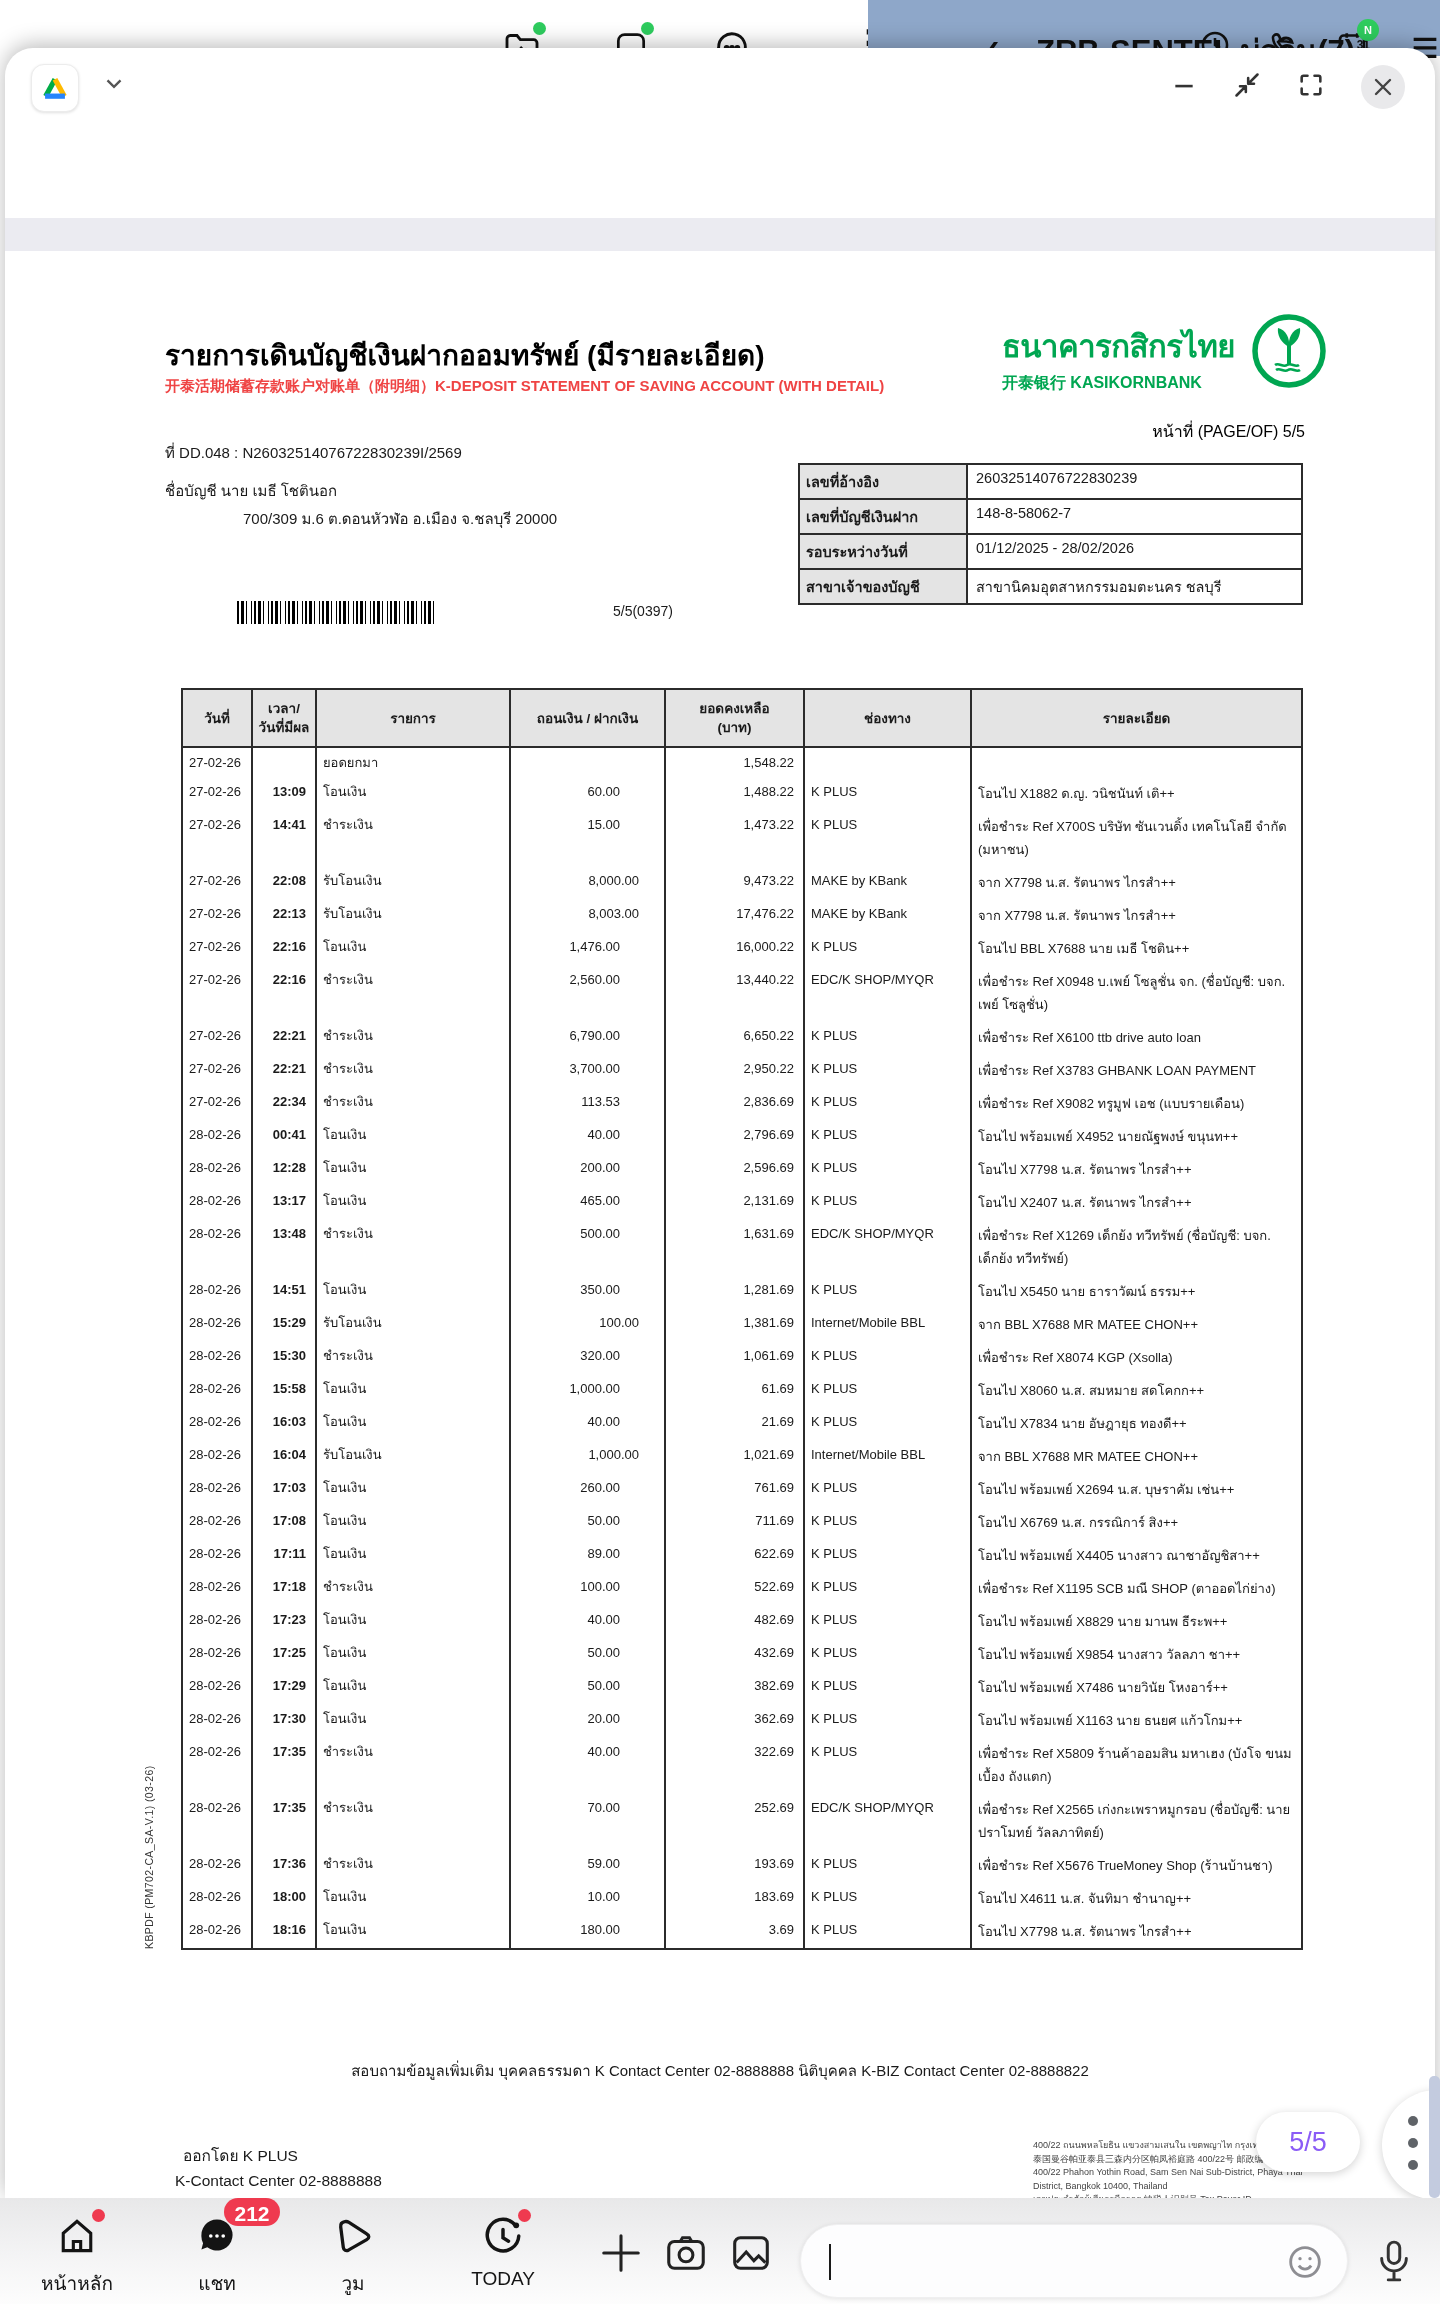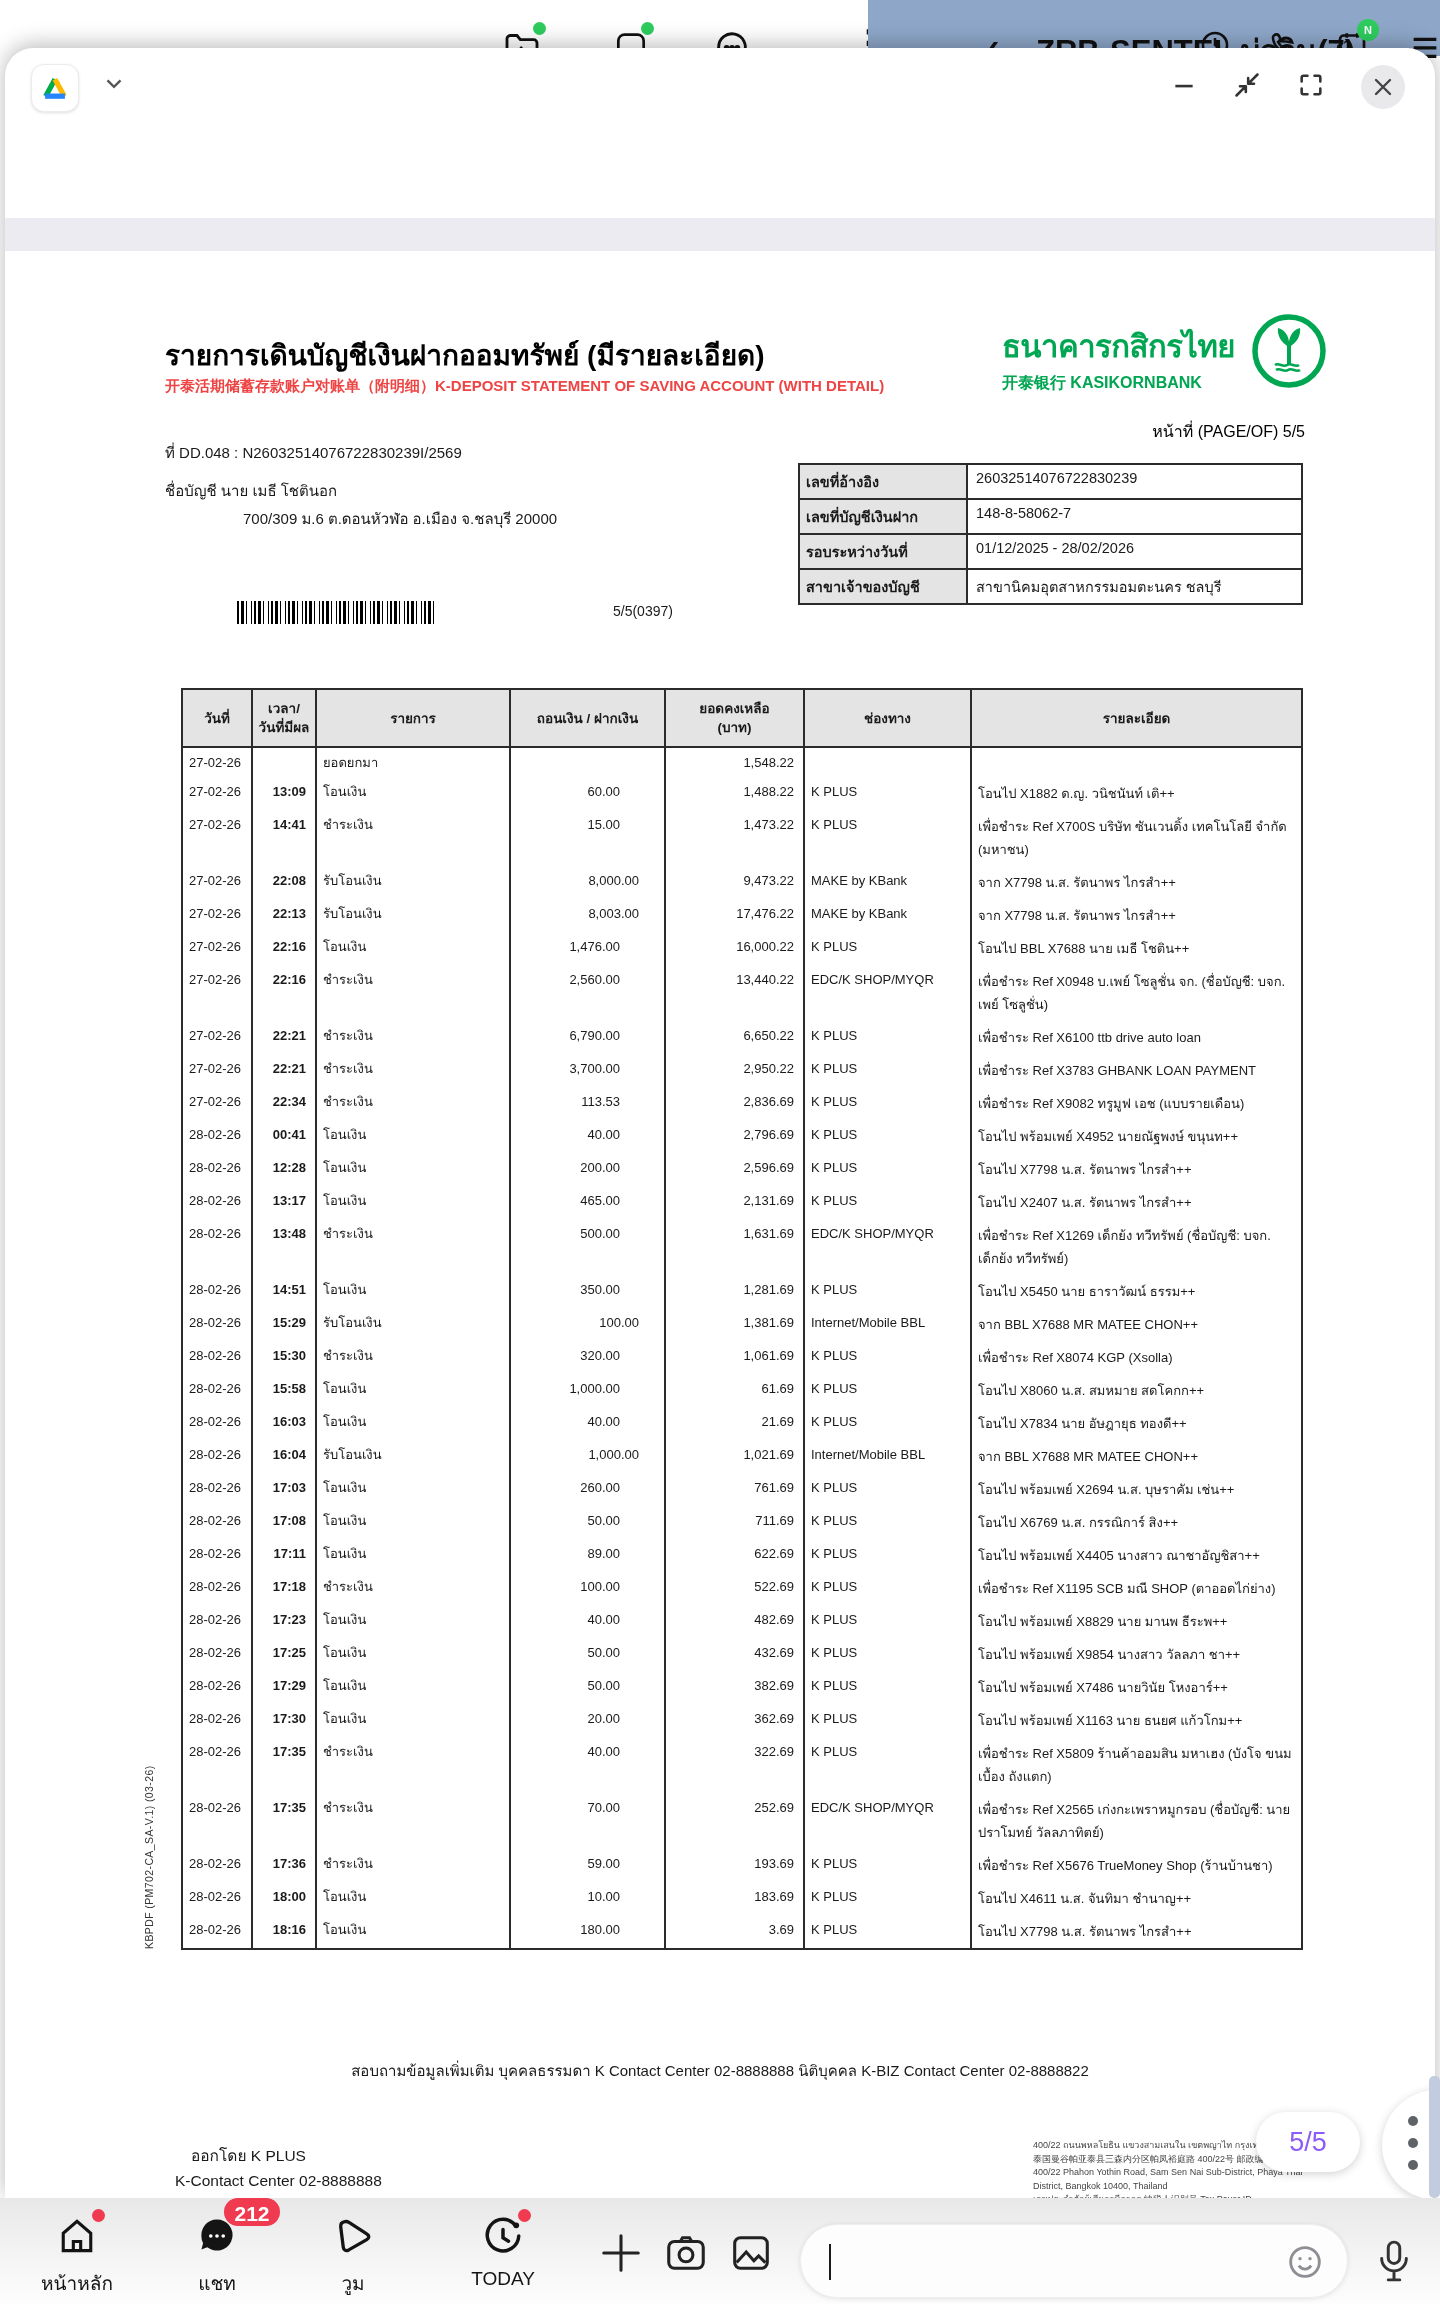--- a/index.html
+++ b/index.html
@@ -10,21 +10,21 @@
   }
   
   .top-strip { position:absolute; left:0; top:0; width:1440px; height:56px; background:#fff; }
   .line-left-title { position:absolute; left:54px; top:28px; font-size:37px; font-weight:bold; color:#111; }
   .strip-icon { position:absolute; top:28px; color:#111; }
   .gdot { position:absolute; width:13px; height:13px; border-radius:50%; background:#2ecc5e; }
   .chat-header { position:absolute; left:868px; top:0; width:572px; height:56px; background:#8ea7c9; }
   .back-chevron { position:absolute; left:120px; top:26px; font-size:34px; font-weight:bold; color:#111; }
   .chat-title { position:absolute; left:168px; top:26px; font-size:31px; font-weight:bold; color:#111; white-space:nowrap; }
   .hdr-ic { position:absolute; top:28px; }
-  .cal-num { position:absolute; left:0; top:10px; width:100%; text-align:left; font-size:16px; font-weight:bold; color:#111; }
+  .cal-num { position:absolute; left:0; top:10px; width:100%; text-align:right; font-size:12px; font-weight:bold; color:#111; }
   .cal-badge { position:absolute; right:-9px; top:-9px; width:22px; height:22px; border-radius:50%; background:#2ecc5e; color:#fff; font-size:11px; font-weight:bold; text-align:center; line-height:22px; }
   
   .modal { position:absolute; left:5px; top:48px; width:1430px; height:2150px; background:#fff;
            border-radius:28px 28px 0 0; box-shadow:0 -3px 22px rgba(0,0,0,.28); }
   .drive-logo-box { position:absolute; left:26px; top:16px; width:48px; height:48px; border-radius:13px; background:#fff;
                     border:1px solid #ececec; box-shadow:0 1px 3px rgba(0,0,0,.12); display:flex; align-items:center; justify-content:center; }
   .drive-chevron { position:absolute; left:96px; top:22px; }
   .win-btns { position:absolute; right:30px; top:14px; display:flex; align-items:center; gap:36px; height:50px; }
   .close-circle { width:44px; height:44px; border-radius:50%; background:#e9e9eb; display:flex; align-items:center; justify-content:center; }
   .gray-band { position:absolute; left:0; top:170px; width:100%; height:33px; background:#ebebf1; }
@@ -55,21 +55,21 @@
             font-size:13.5px; font-weight:bold; text-align:center; padding:9px 2px; line-height:19px; }
   .txn td { border-left:2px solid #2b2b2b; font-size:13px; line-height:19px; padding:5px 6px; vertical-align:top; }
   .txn td.c1 { text-align:right; padding-right:9px;font-weight:bold; }
   .txn td.c3 { text-align:right; padding-right:44px; }
   .txn td.c3.dep { padding-right:25px; }
   .txn td.c4 { text-align:right; padding-right:9px; }
   .txn td.c6 { line-height:23px; }
   
   .side-code { left:138px; top:1698px; transform:rotate(-90deg); transform-origin:0 0; font-size:10.5px; color:#333; letter-spacing:.4px; white-space:nowrap; position:absolute; }
   .foot-center { left:0; top:1808px; width:1430px; text-align:center; font-size:15px; }
-  .foot-left-1 { left:178px; top:1892px; font-size:15.5px;margin-left:8px; }
+  .foot-left-1 { left:178px; top:1892px; font-size:15.5px; }
   .foot-left-2 { left:170px; top:1921px; font-size:15.5px; }
   .foot-left-3 { left:170px; top:1958px; font-size:19px; }
   .foot-right { left:1028px; top:1888px; width:285px; font-size:9px; line-height:13.5px; color:#444; }
   
   .page-pill { position:absolute; left:1256px; top:2112px; width:104px; height:60px; border-radius:30px; background:#fff;
                box-shadow:0 2px 10px rgba(0,0,0,.18); display:flex; align-items:center; justify-content:center;
                font-size:27px; color:#8b5cf6; }
   .dots-btn { position:absolute; left:1382px; top:2090px; width:110px; height:110px; border-radius:50%; background:#fff;
               box-shadow:0 2px 10px rgba(0,0,0,.18); }
   .dgrid { position:absolute; left:26px; top:26px; width:32px; height:54px; display:grid; grid-template-columns:10px 10px; grid-template-rows:10px 10px 10px; gap:12px 12px; }

